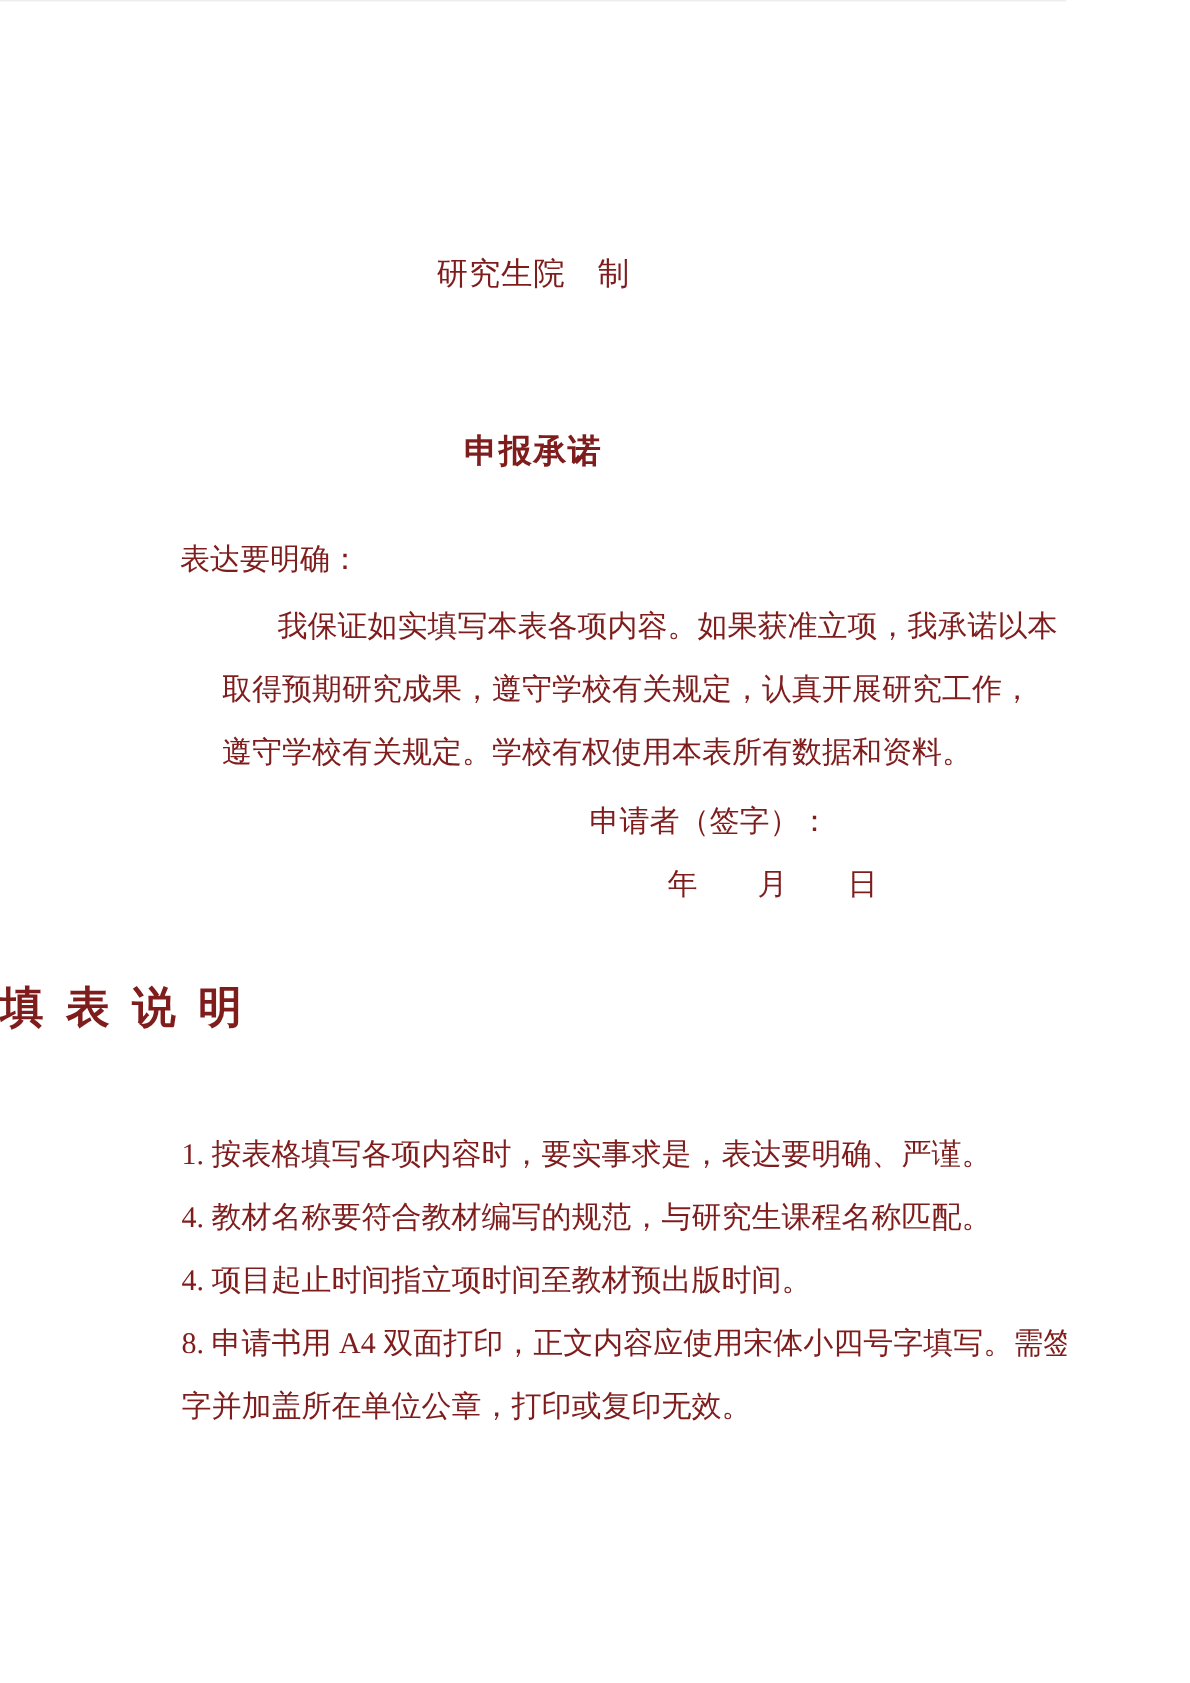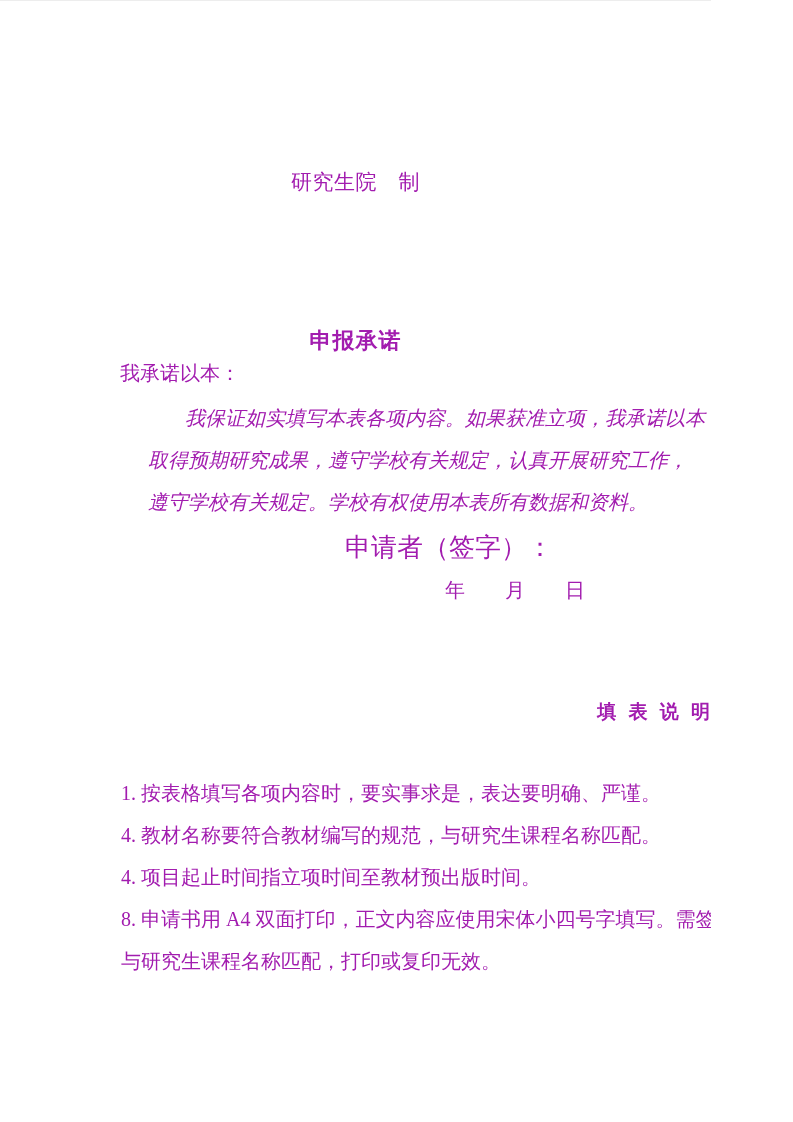--- a/index.html
+++ b/index.html
@@ -5,31 +5,30 @@
   html, body {
     margin: 0;
     padding: 0;
     background: #ffffff;
   }
   #page {
     position: relative;
     width: 711px;
     height: 1122px;
     background: #ffffff;
-    color: #a21caf;
+    color: #7f1d1d;
     overflow: hidden;
     font-family: "Liberation Serif", "DejaVu Serif", serif;
   }
   .serif {
     font-family: "Liberation Serif", "DejaVu Serif", serif;
   }
   .heiti {
     font-family: "Liberation Sans", "DejaVu Sans", sans-serif;
     font-weight: bold;
-    margin-top: 40px;
   }
   .abs { position: absolute; }
 
   #top-edge {
     position: absolute;
     top: 0; left: 0;
     width: 100%; height: 1px;
     background: #ededed;
   }
 
@@ -56,89 +55,88 @@
     font-size: 20px;
     line-height: 24px;
     white-space: nowrap;
   }
 
   #commitment-paragraph {
     top: 397px; left: 148px;
     width: 560px;
     font-size: 20px;
     line-height: 42px;
-    font-style: italic;
   }
   #commitment-paragraph .para-line {
     white-space: nowrap;
   }
   #commitment-paragraph .para-line.first {
     text-indent: 37px;
   }
 
   #signature-label {
     top: 536px; right: 158px;
-    font-size: 26px;
+    font-size: 20px;
     line-height: 24px;
     white-space: nowrap;
   }
 
   #date-line {
     top: 578px; right: 126px;
     font-size: 20px;
     line-height: 24px;
     white-space: nowrap;
   }
 
   #instructions-title {
     top: 657px; left: 0;
     width: 100%;
-    text-align: right;
-    font-size: 19px;
+    text-align: left;
+    font-size: 29px;
     word-spacing: 5px;
     letter-spacing: 1px;
     line-height: 30px;
   }
 
   #instructions-list {
-    top: 772px; left: 121px;
+    top: 749px; left: 121px;
     width: 580px;
     font-size: 20px;
     line-height: 42px;
   }
   #instructions-list .inst-line {
     white-space: nowrap;
   }
 </style>
 </head>
 <body>
 
 <div id="page">
 
   <div id="top-edge"></div>
 
   <div id="maker-line" class="abs serif">研究生院　制</div>
 
   <div id="declaration-title" class="abs heiti">申报承诺</div>
 
-  <div id="commitment-label" class="abs serif">我承诺以本：</div>
+  <div id="commitment-label" class="abs serif">表达要明确：</div>
 
   <div id="commitment-paragraph" class="abs serif">
     <div class="para-line first">我保证如实填写本表各项内容。如果获准立项，我承诺以本</div>
     <div class="para-line">取得预期研究成果，遵守学校有关规定，认真开展研究工作，</div>
     <div class="para-line">遵守学校有关规定。学校有权使用本表所有数据和资料。</div>
   </div>
 
   <div id="signature-label" class="abs serif">申请者（签字）：</div>
 
   <div id="date-line" class="abs serif">年　　月　　日</div>
 
   <div id="instructions-title" class="abs heiti">填 表 说 明</div>
 
   <div id="instructions-list" class="abs serif">
     <div class="inst-line">1. 按表格填写各项内容时，要实事求是，表达要明确、严谨。</div>
     <div class="inst-line">4. 教材名称要符合教材编写的规范，与研究生课程名称匹配。</div>
     <div class="inst-line">4. 项目起止时间指立项时间至教材预出版时间。</div>
     <div class="inst-line">8. 申请书用 A4 双面打印，正文内容应使用宋体小四号字填写。需签</div>
-    <div class="inst-line">与研究生课程名称匹配，打印或复印无效。</div>
+    <div class="inst-line">字并加盖所在单位公章，打印或复印无效。</div>
   </div>
 
 </div>
 
 </body></html>

